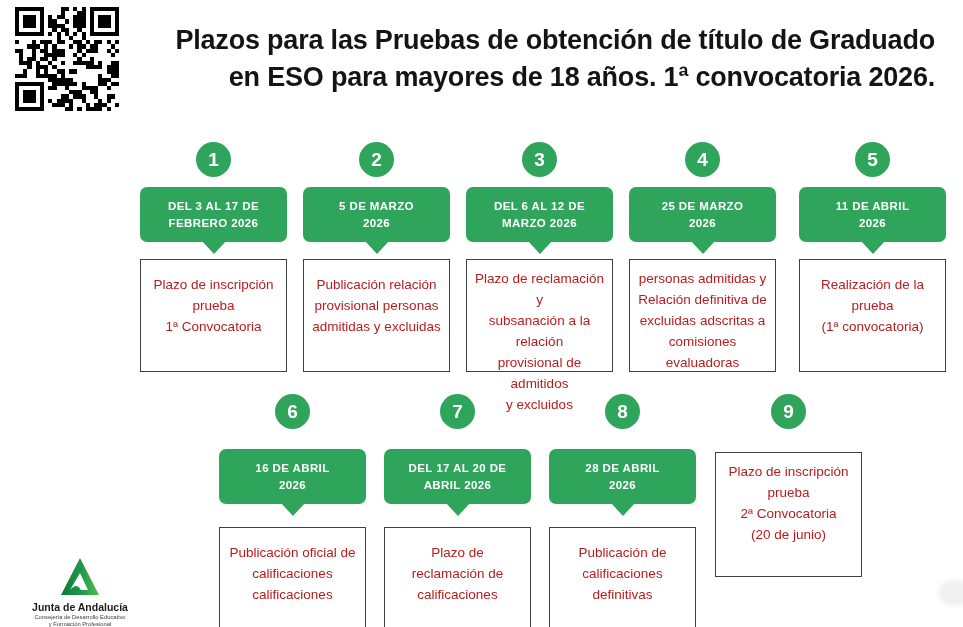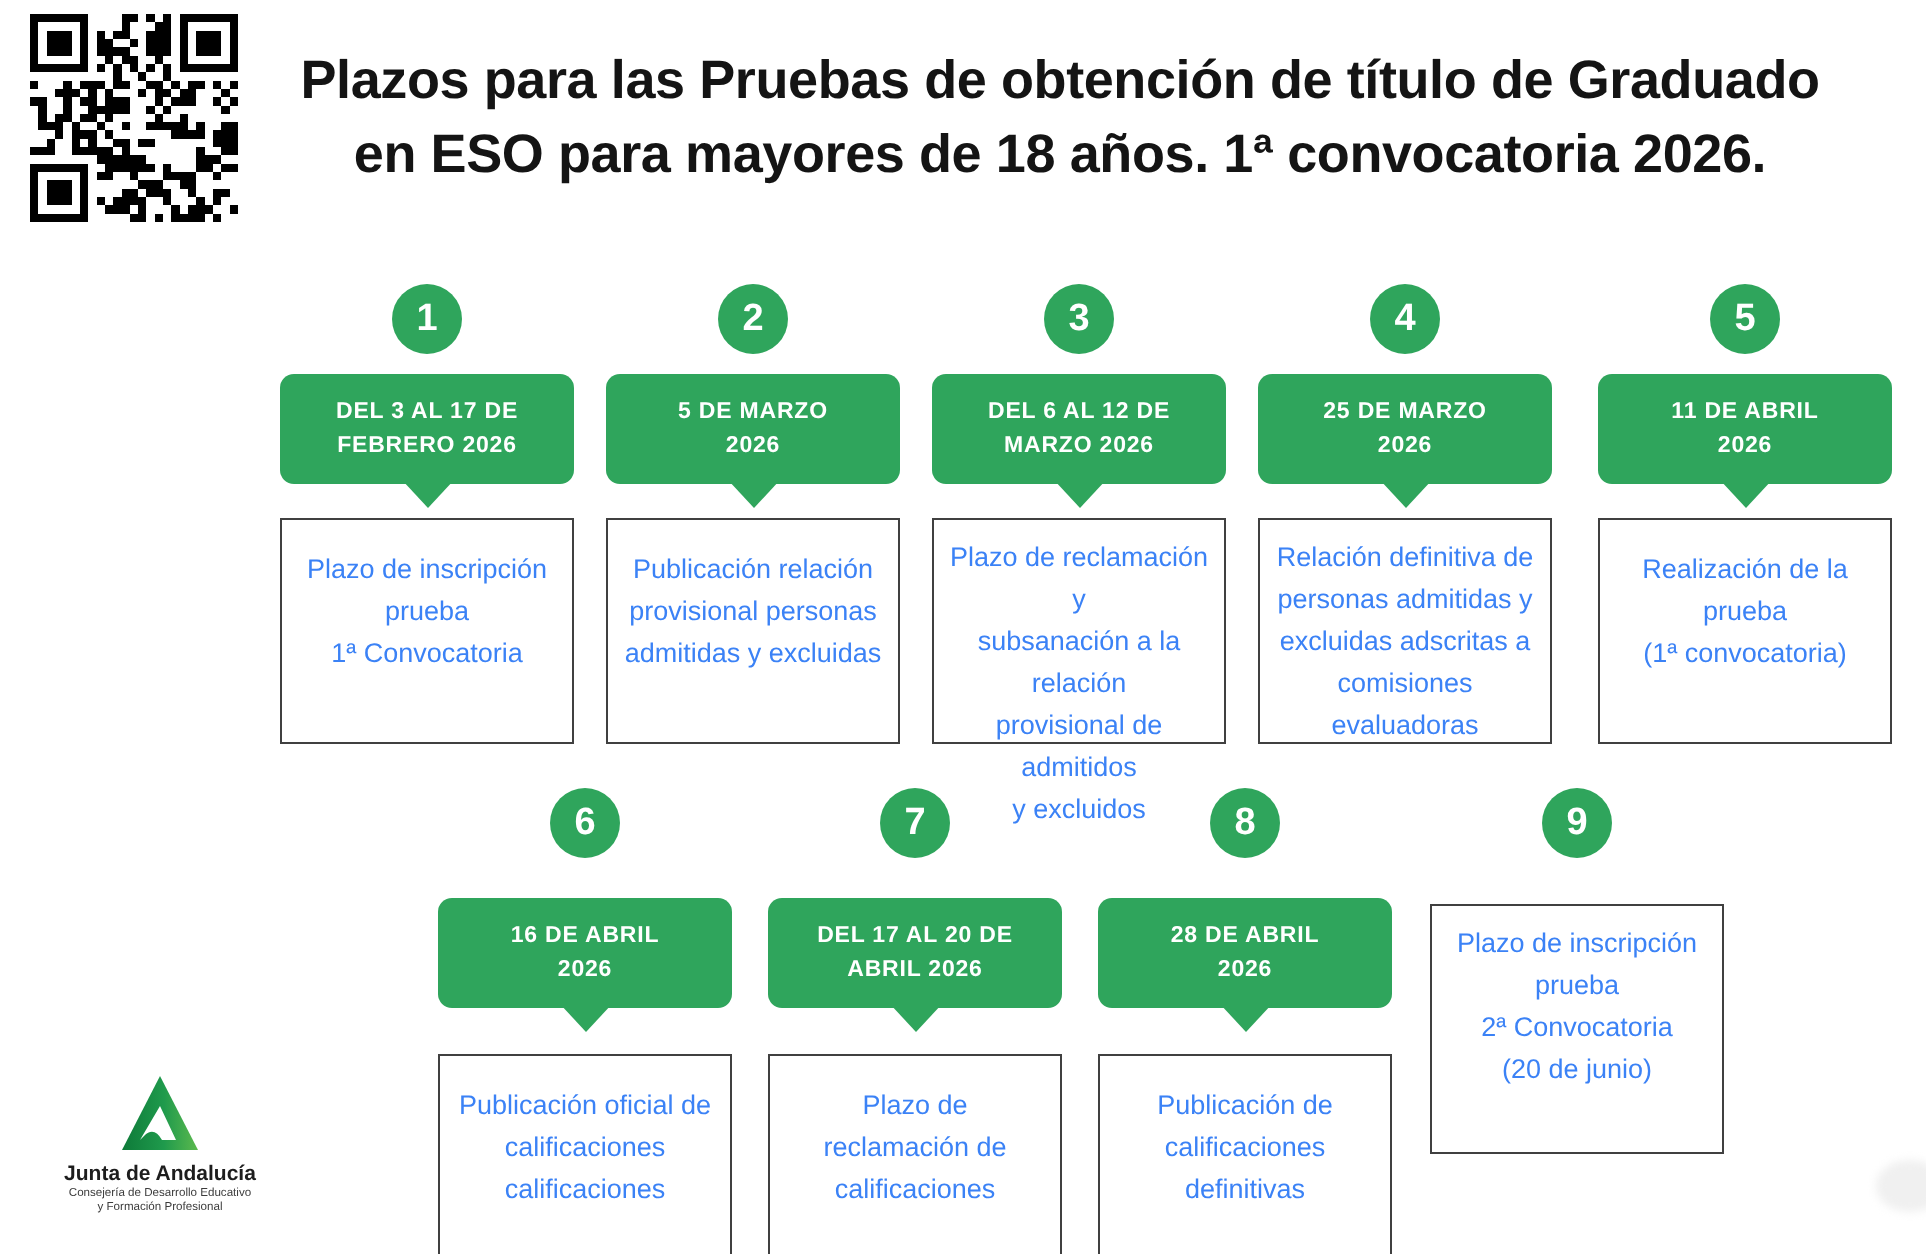--- a/index.html
+++ b/index.html
@@ -6,21 +6,21 @@
   body{
     width:963px;height:627px;position:relative;overflow:hidden;
     font-family:"Liberation Sans",sans-serif;
     --green:#2fa55c;
   }
   .page{position:absolute;inset:0;background:#fff;}
 
   
   .title{
     position:absolute;left:125px;top:22px;width:810px;
-    text-align:center;font-weight:bold;font-size:27px;line-height:37px;
+    text-align:right;font-weight:bold;font-size:27px;line-height:37px;
     color:#141414;letter-spacing:-0.2px;
   }
 
   
   .qr{position:absolute;left:15px;top:7px;width:104px;height:104px;}
 
   
   .step{position:absolute;width:147px;}
   .row1{top:142px;}
   .row2{top:394px;}
@@ -40,34 +40,34 @@
   }
   .row2 .banner{margin-top:20px;}
   .banner::after{
     content:"";position:absolute;left:50%;bottom:-12px;transform:translateX(-50%);
     border:13px solid transparent;border-top:14px solid var(--green);border-bottom:0;
   }
   .box{
     position:relative;z-index:2;background:#fff;
     border:1.5px solid #404040;
     display:flex;flex-direction:column;align-items:center;justify-content:flex-start;
-    text-align:center;font-size:13.5px;line-height:21px;color:#3b82f6;
+    text-align:center;font-size:13.5px;line-height:21px;color:#b91c1c;
     padding:14px 3px 3px 3px;box-sizing:border-box;
   }
   .row1 .box{margin-top:17px;height:113px;}
   .row2 .box{margin-top:23px;height:125px;}
 
   
   .artifact{
     position:absolute;z-index:1;left:0;width:100%;top:141px;
     text-align:center;font-size:13.5px;color:#3d3d3d;
   }
 
   
-  .logo{position:absolute;left:14px;top:536px;width:132px;text-align:center;}
+  .logo{position:absolute;left:14px;top:556px;width:132px;text-align:center;}
   .logo-mark{width:44px;height:42px;margin:0 auto;display:block;}
   .logo-name{font-weight:bold;font-size:10.5px;color:#1d1d1d;margin-top:3px;}
   .logo-sub{font-size:5.8px;line-height:7px;color:#3c3c3c;margin-top:1px;}
 
   
   .smudge{
     position:absolute;left:938px;top:580px;width:34px;height:26px;
     background:#f0f0f0;border-radius:50%;filter:blur(2px);
   }
 </style>
@@ -353,22 +353,22 @@
 
   <div class="step row1" style="left:629px">
     <div class="circle">
         <span>4</span>
       </div>
     <div class="banner">
       <span>25 DE MARZO</span>
       <span>2026</span>
     </div>
     <div class="box" style="padding-top:8px">
+      <span>personas admitidas y</span>
       <span>Relación definitiva de</span>
-      <span>personas admitidas y</span>
       <span>excluidas adscritas a</span>
       <span>comisiones evaluadoras</span>
     </div>
   </div>
 
   <div class="step row1" style="left:799px">
     <div class="circle">
         <span>5</span>
       </div>
     <div class="banner">

